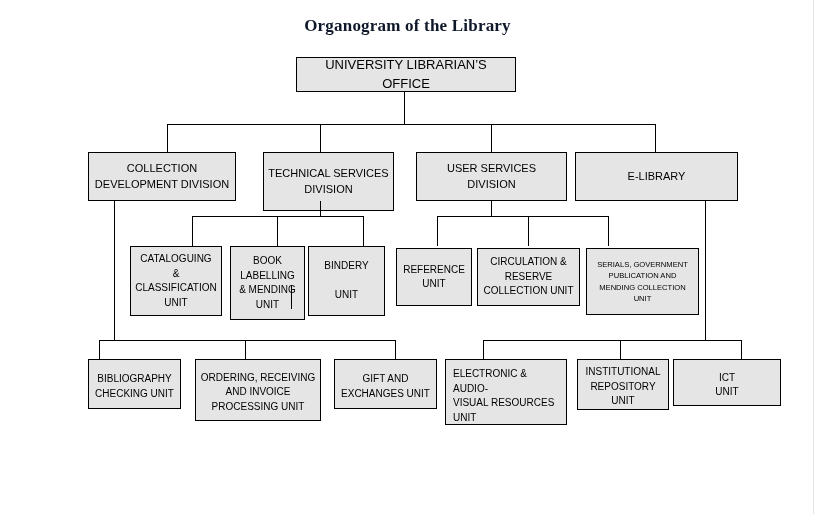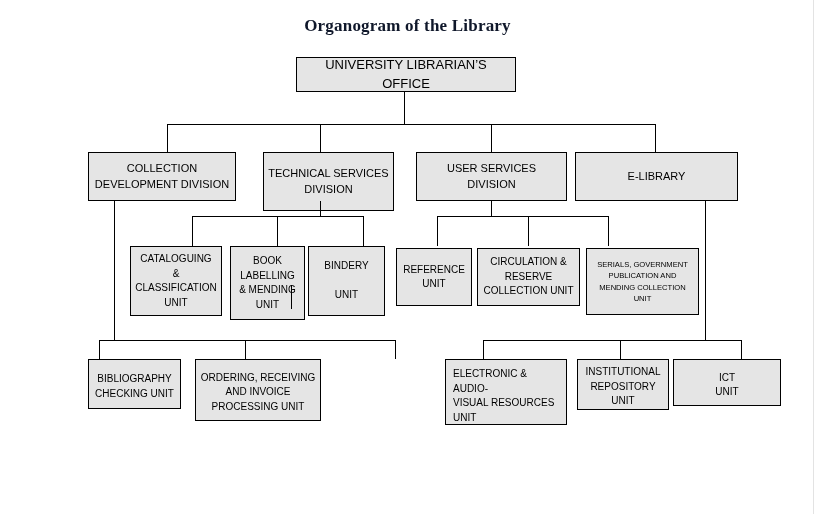--- a/index.html
+++ b/index.html
@@ -183,20 +183,24 @@
 
   <div class="node fs-unit top-align" style="left:88px; top:359px; width:93px; height:50px;">
     <span class="lbl">BIBLIOGRAPHY
 CHECKING UNIT</span>
   </div>
   <div class="node fs-unit top-align" style="left:195px; top:359px; width:126px; height:62px;">
     <span class="lbl">ORDERING, RECEIVING
 AND INVOICE
 PROCESSING UNIT</span>
   </div>
+  <div class="node fs-unit top-align" style="left:334px; top:359px; width:103px; height:50px;">
+    <span class="lbl">GIFT AND
+EXCHANGES UNIT</span>
+  </div>
 
   <div class="node fs-unit left-align" style="left:445px; top:359px; width:122px; height:66px;">
     <span class="lbl">ELECTRONIC &amp; AUDIO-
 VISUAL RESOURCES
 UNIT</span>
   </div>
   <div class="node fs-unit top-align" style="left:546px; top:359px; width:92px; height:51px;margin-left:31px;">
     <span class="lbl">INSTITUTIONAL
 REPOSITORY
 UNIT</span>

